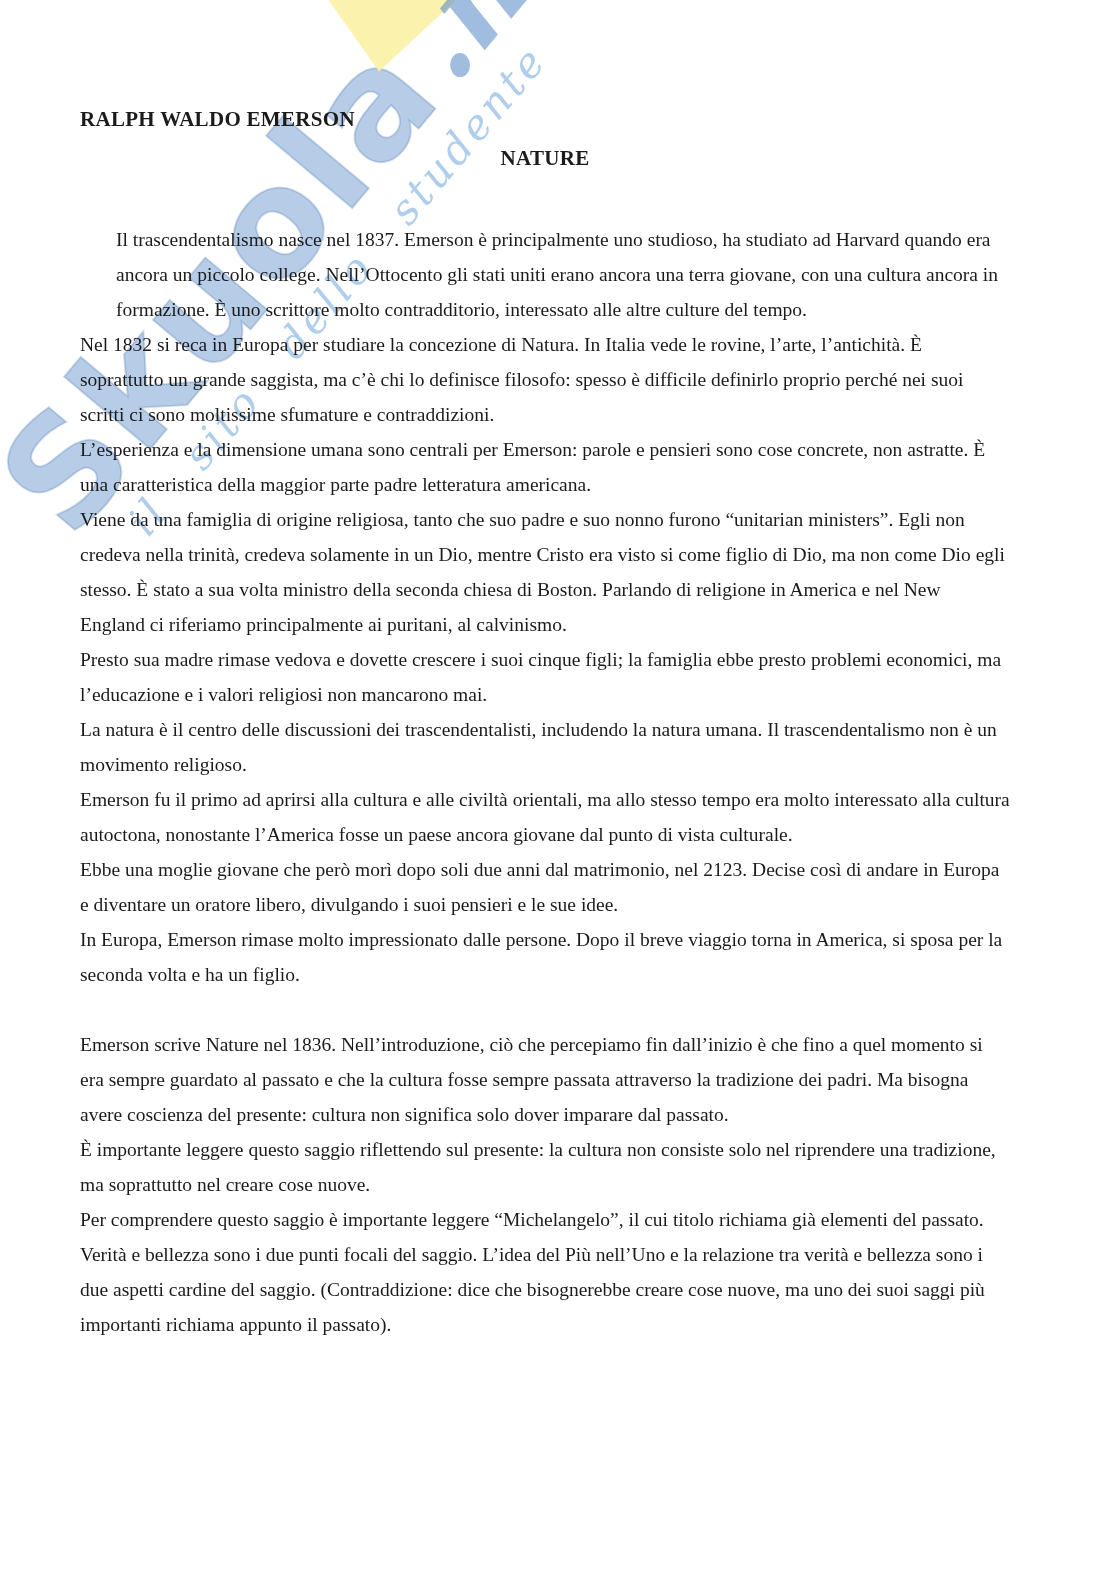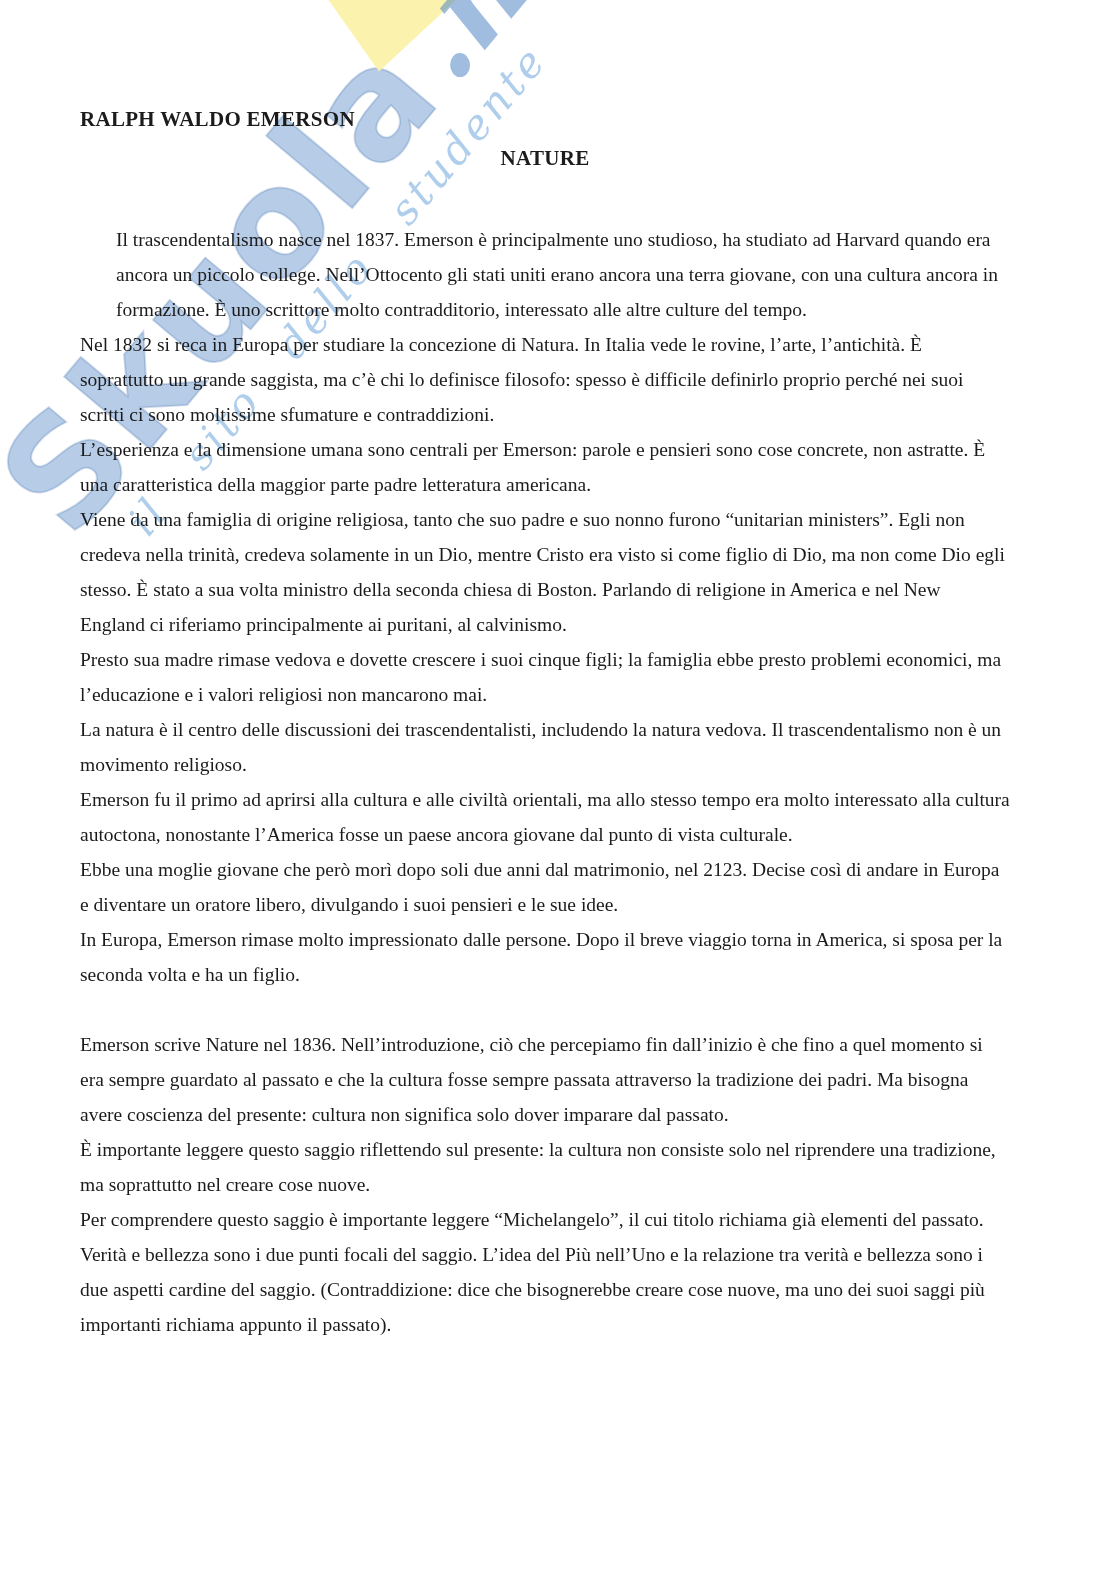--- a/index.html
+++ b/index.html
@@ -133,21 +133,21 @@
 <div class="page-content">
   <h1 class="author-title">RALPH WALDO EMERSON</h1>
   <h2 class="essay-title">NATURE</h2>
 
   <div class="doc-body">
     <p class="first-paragraph">Il trascendentalismo nasce nel 1837. Emerson è principalmente uno studioso, ha studiato ad Harvard quando era ancora un piccolo college. Nell’Ottocento gli stati uniti erano ancora una terra giovane, con una cultura ancora in formazione. È uno scrittore molto contradditorio, interessato alle altre culture del tempo.</p>
     <p>Nel 1832 si reca in Europa per studiare la concezione di Natura. In Italia vede le rovine, l’arte, l’antichità. È soprattutto un grande saggista, ma c’è chi lo definisce filosofo: spesso è difficile definirlo proprio perché nei suoi scritti ci sono moltissime sfumature e contraddizioni.</p>
     <p>L’esperienza e la dimensione umana sono centrali per Emerson: parole e pensieri sono cose concrete, non astratte. È una caratteristica della maggior parte padre letteratura americana.</p>
     <p>Viene da una famiglia di origine religiosa, tanto che suo padre e suo nonno furono “unitarian ministers”. Egli non credeva nella trinità, credeva solamente in un Dio, mentre Cristo era visto si come figlio di Dio, ma non come Dio egli stesso. È stato a sua volta ministro della seconda chiesa di Boston. Parlando di religione in America e nel New England ci riferiamo principalmente ai puritani, al calvinismo.</p>
     <p>Presto sua madre rimase vedova e dovette crescere i suoi cinque figli; la famiglia ebbe presto problemi economici, ma l’educazione e i valori religiosi non mancarono mai.</p>
-    <p>La natura è il centro delle discussioni dei trascendentalisti, includendo la natura vedova. Il trascendentalismo non è un movimento religioso.</p>
+    <p>La natura è il centro delle discussioni dei trascendentalisti, includendo la natura umana. Il trascendentalismo non è un movimento religioso.</p>
     <p>Emerson fu il primo ad aprirsi alla cultura e alle civiltà orientali, ma allo stesso tempo era molto interessato alla cultura autoctona, nonostante l’America fosse un paese ancora giovane dal punto di vista culturale.</p>
     <p>Ebbe una moglie giovane che però morì dopo soli due anni dal matrimonio, nel 2123. Decise così di andare in Europa e diventare un oratore libero, divulgando i suoi pensieri e le sue idee.</p>
     <p>In Europa, Emerson rimase molto impressionato dalle persone. Dopo il breve viaggio torna in America, si sposa per la seconda volta e ha un figlio.</p>
     <p class="section-gap">Emerson scrive Nature nel 1836. Nell’introduzione, ciò che percepiamo fin dall’inizio è che fino a quel momento si era sempre guardato al passato e che la cultura fosse sempre passata attraverso la tradizione dei padri. Ma bisogna avere coscienza del presente: cultura non significa solo dover imparare dal passato.</p>
     <p>È importante leggere questo saggio riflettendo sul presente: la cultura non consiste solo nel riprendere una tradizione, ma soprattutto nel creare cose nuove.</p>
     <p>Per comprendere questo saggio è importante leggere “Michelangelo”, il cui titolo richiama già elementi del passato. Verità e bellezza sono i due punti focali del saggio. L’idea del Più nell’Uno e la relazione tra verità e bellezza sono i due aspetti cardine del saggio. (Contraddizione: dice che bisognerebbe creare cose nuove, ma uno dei suoi saggi più importanti richiama appunto il passato).</p>
   </div>
 </div>
 
 </body></html>

